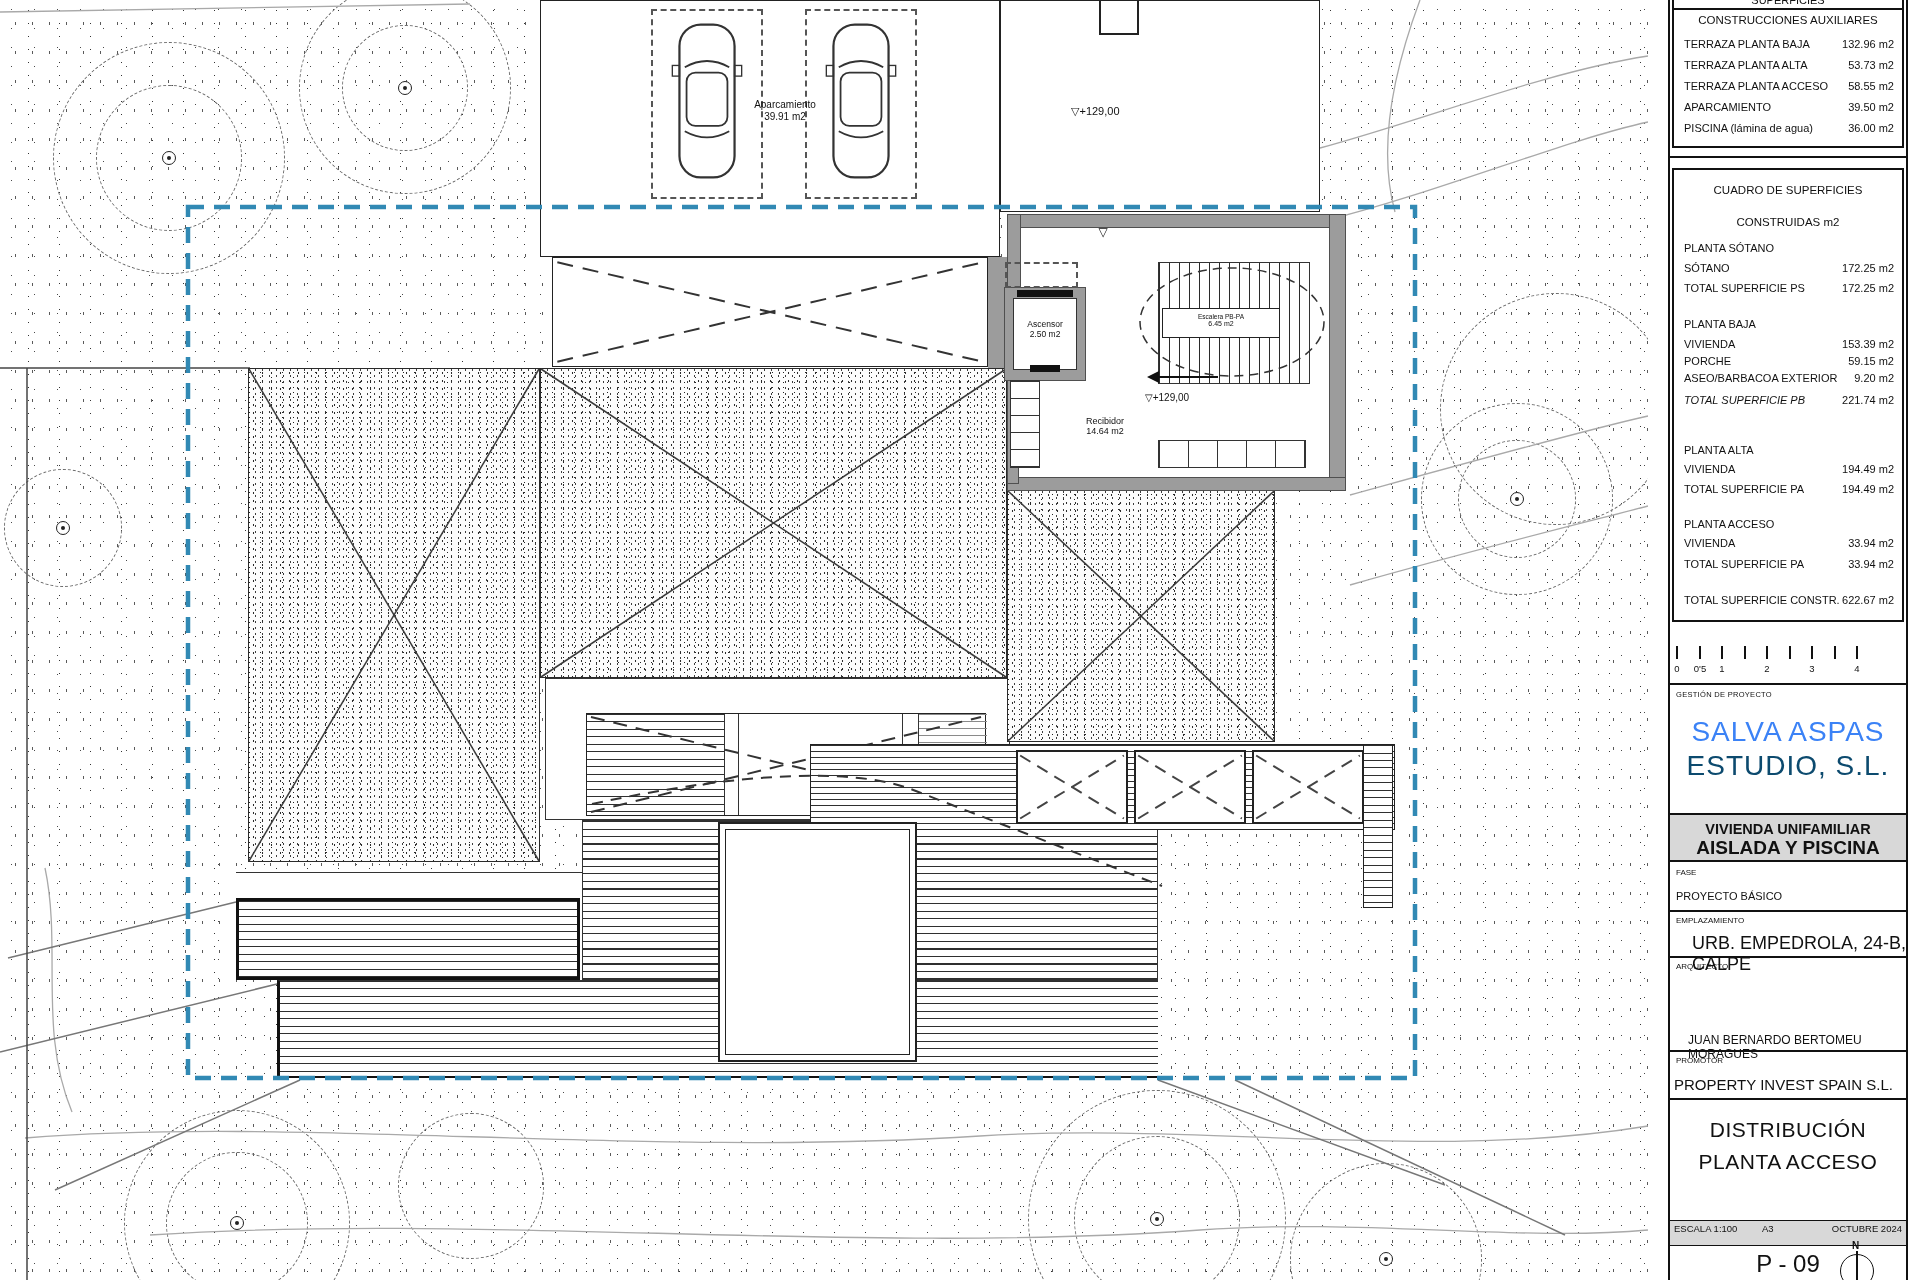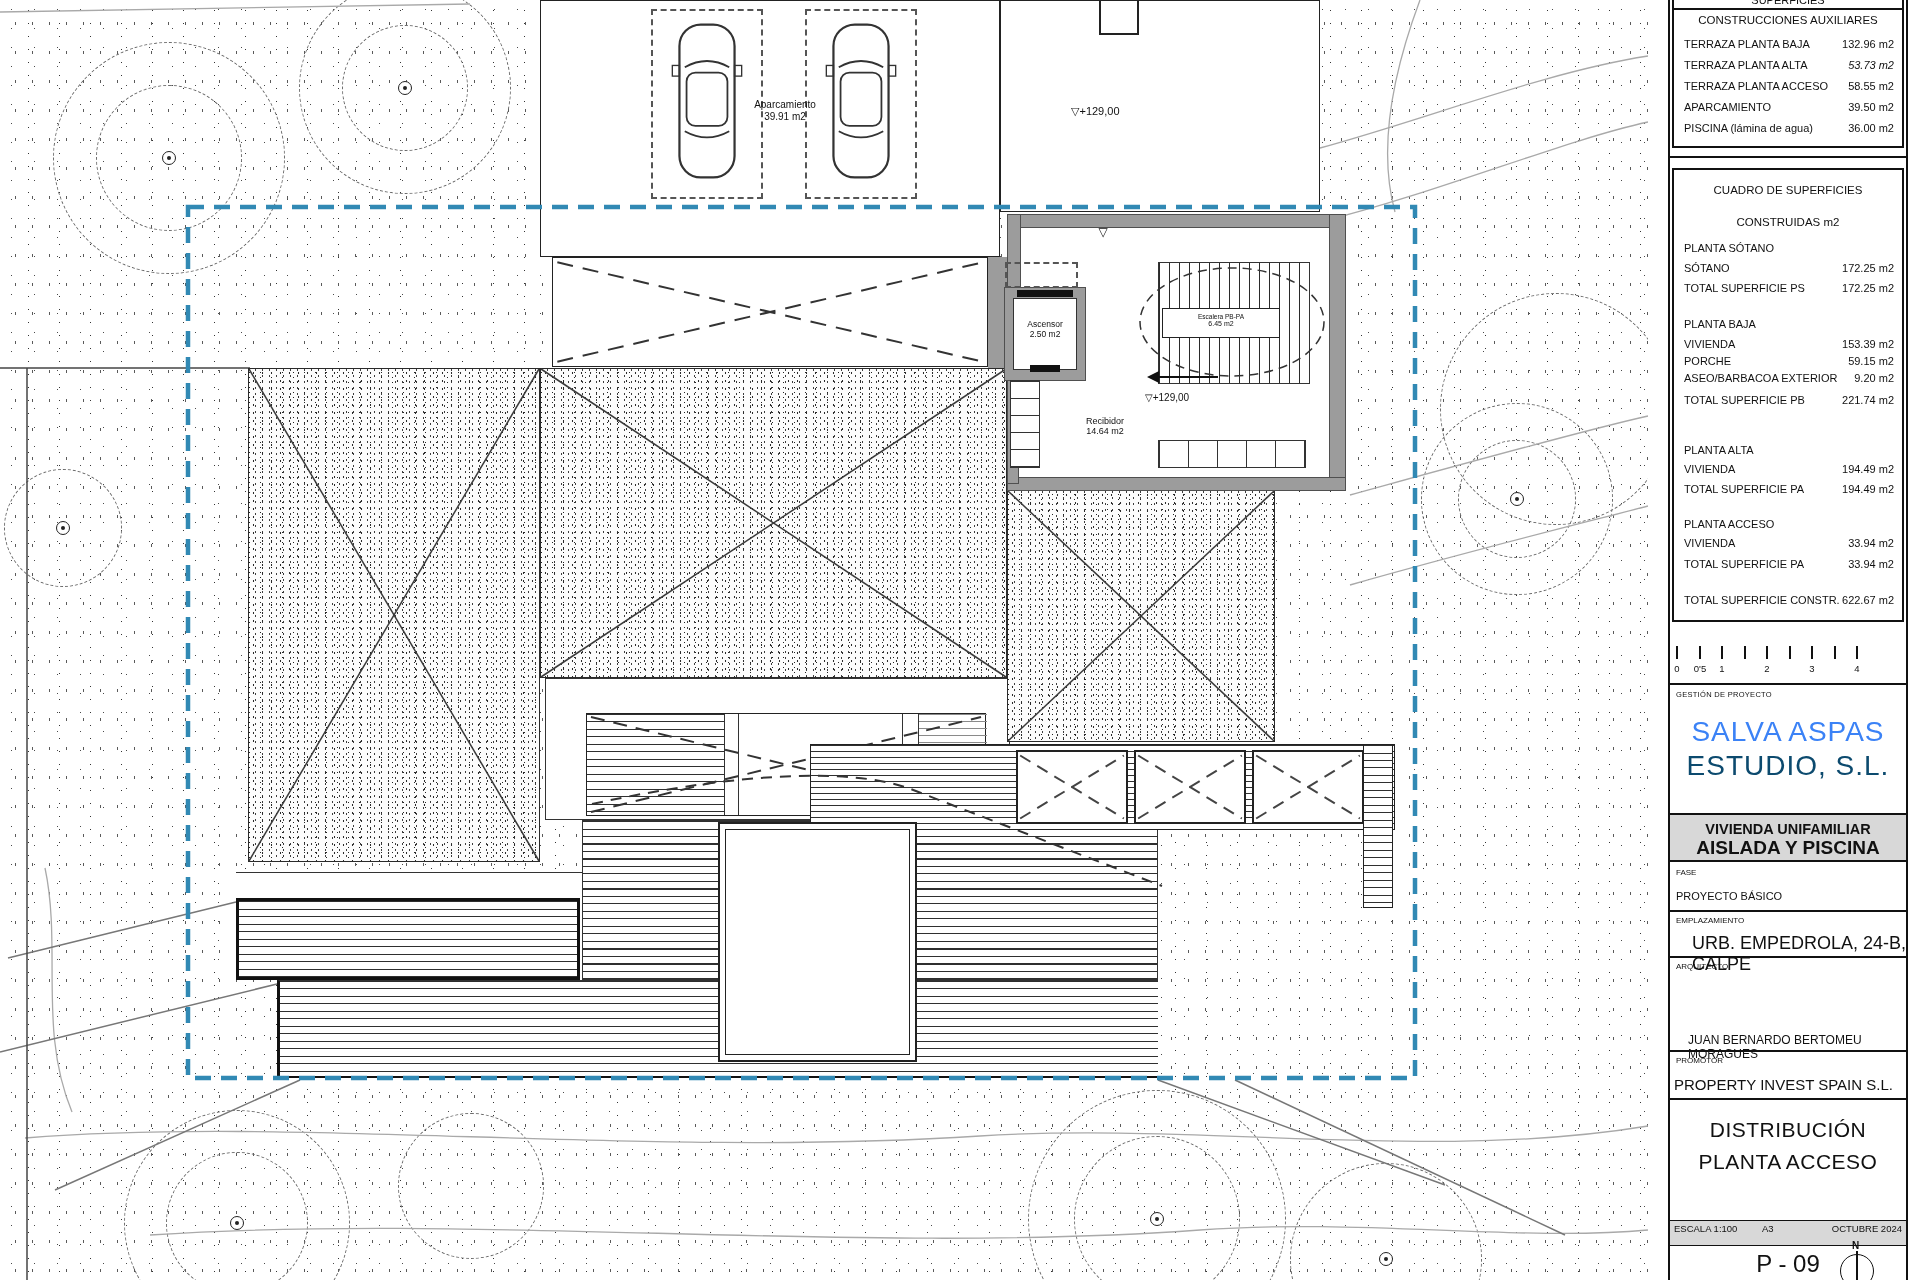--- a/index.html
+++ b/index.html
@@ -260,21 +260,21 @@
     <div class="panel-line" style="left:20px;top:0;width:2px;height:1280px;"></div>
     <div class="panel-line" style="left:258px;top:0;width:2px;height:1280px;"></div>
 
     <div class="abs" style="left:24px;top:-20px;width:232px;height:168px;border:2px solid #111;box-sizing:border-box;">
       <div class="abs" style="left:0;top:26px;width:100%;border-top:2px solid #111;"></div>
       <div class="abs" style="left:0;top:12px;width:100%;text-align:center;font-size:11px;height:13px;overflow:hidden;">SUPERFICIES</div>
       <div class="abs" style="left:0;top:32px;width:100%;text-align:center;font-size:11.5px;">CONSTRUCCIONES AUXILIARES</div>
       <div class="abs" style="left:10px;top:56px;font-size:11px;">TERRAZA PLANTA BAJA</div>
       <div class="abs" style="right:8px;top:56px;font-size:11px;">132.96 m2</div>
       <div class="abs" style="left:10px;top:77px;font-size:11px;">TERRAZA PLANTA ALTA</div>
-      <div class="abs" style="right:8px;top:77px;font-size:11px;font-style:italic;">53.73 m2</div>
+      <div class="abs" style="right:8px;top:77px;font-size:11px;">53.73 m2</div>
       <div class="abs" style="left:10px;top:98px;font-size:11px;">TERRAZA PLANTA ACCESO</div>
       <div class="abs" style="right:8px;top:98px;font-size:11px;">58.55 m2</div>
       <div class="abs" style="left:10px;top:119px;font-size:11px;">APARCAMIENTO</div>
       <div class="abs" style="right:8px;top:119px;font-size:11px;">39.50 m2</div>
       <div class="abs" style="left:10px;top:140px;font-size:11px;">PISCINA (lámina de agua)</div>
       <div class="abs" style="right:8px;top:140px;font-size:11px;">36.00 m2</div>
     </div>
     <div class="panel-line" style="left:20px;top:156px;width:240px;height:2px;"></div>
 
     <div class="abs" style="left:24px;top:168px;width:232px;height:454px;border:2px solid #111;box-sizing:border-box;font-size:11px;">
@@ -287,21 +287,21 @@
       <div class="abs" style="left:10px;top:112px;">TOTAL SUPERFICIE PS</div>
       <div class="abs" style="right:8px;top:112px;">172.25 m2</div>
 
       <div class="abs" style="left:10px;top:148px;">PLANTA BAJA</div>
       <div class="abs" style="left:10px;top:168px;">VIVIENDA</div>
       <div class="abs" style="right:8px;top:168px;">153.39 m2</div>
       <div class="abs" style="left:10px;top:185px;">PORCHE</div>
       <div class="abs" style="right:8px;top:185px;">59.15 m2</div>
       <div class="abs" style="left:10px;top:202px;">ASEO/BARBACOA EXTERIOR</div>
       <div class="abs" style="right:8px;top:202px;">9.20 m2</div>
-      <div class="abs" style="left:10px;top:224px;">TOTAL SUPERFICIE PB</div>
+      <div class="abs" style="left:10px;top:224px;font-style:italic;">TOTAL SUPERFICIE PB</div>
       <div class="abs" style="right:8px;top:224px;">221.74 m2</div>
 
       <div class="abs" style="left:10px;top:274px;">PLANTA ALTA</div>
       <div class="abs" style="left:10px;top:293px;">VIVIENDA</div>
       <div class="abs" style="right:8px;top:293px;">194.49 m2</div>
       <div class="abs" style="left:10px;top:313px;">TOTAL SUPERFICIE PA</div>
       <div class="abs" style="right:8px;top:313px;">194.49 m2</div>
 
       <div class="abs" style="left:10px;top:348px;">PLANTA ACCESO</div>
       <div class="abs" style="left:10px;top:367px;">VIVIENDA</div>

